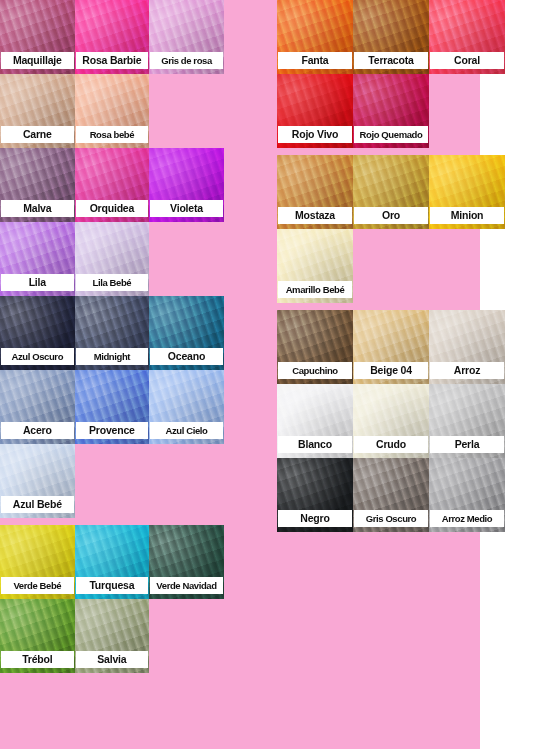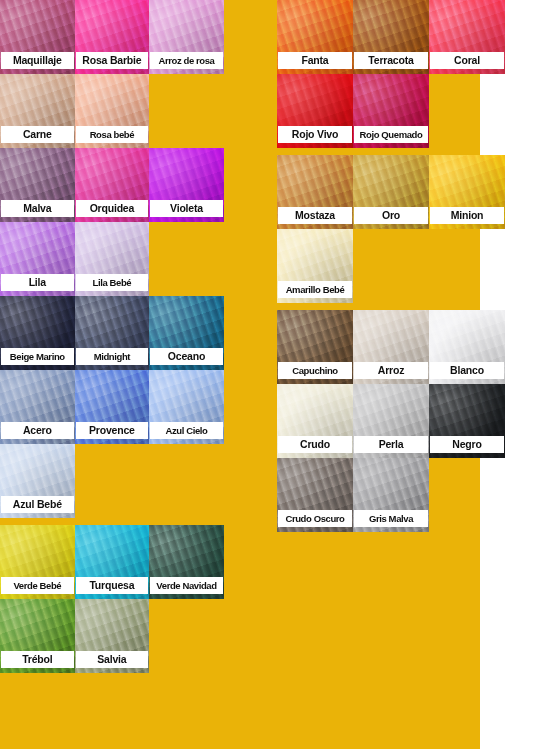--- a/index.html
+++ b/index.html
@@ -11,21 +11,21 @@
     width: 533px;
     height: 749px;
     position: relative;
     font-family: "Liberation Sans", sans-serif;
     overflow: hidden;
   }
   .page {
     position: relative;
     width: 480px;
     height: 749px;
-    background: #eab308;
+    background: #f9a8d4;
   }
 
   
   .col {
     position: absolute;
     top: 0;
   }
   .col-left  { left: 0px;   width: 224px; }
   .col-right { left: 277px; width: 228px; }
 
@@ -116,21 +116,21 @@
         <div class="tex" style="background-color: rgb(184, 81, 127);"></div>
         <div class="label">Maquillaje</div>
       </div>
       <div class="cell">
         <div class="tex" style="background-color: rgb(248, 52, 158);"></div>
         <div class="label">Rosa Barbie</div>
       </div>
 
       <div class="cell">
         <div class="tex" style="background-color: rgb(226, 162, 218);"></div>
-        <div class="label sm">Arroz de rosa</div>
+        <div class="label sm">Gris de rosa</div>
       </div>
       <div class="cell">
         <div class="tex" style="background-color: rgb(217, 179, 154);"></div>
         <div class="label">Carne</div>
       </div>
       <div class="cell">
         <div class="tex" style="background-color: rgb(244, 183, 156);"></div>
         <div class="label sm">Rosa bebé</div>
       </div>
     </div>
@@ -155,21 +155,21 @@
       </div>
       <div class="cell">
         <div class="tex" style="background-color: rgb(217, 200, 234);"></div>
         <div class="label sm">Lila Bebé</div>
       </div>
     </div>
 
     <div class="section">
       <div class="cell">
         <div class="tex" style="background-color: rgb(34, 38, 63);"></div>
-        <div class="label sm">Beige Marino</div>
+        <div class="label sm">Azul Oscuro</div>
       </div>
       <div class="cell">
         <div class="tex" style="background-color: rgb(65, 74, 102);"></div>
         <div class="label sm">Midnight</div>
       </div>
       <div class="cell">
         <div class="tex" style="background-color: rgb(27, 109, 146);"></div>
         <div class="label">Oceano</div>
       </div>
 
@@ -263,20 +263,24 @@
         <div class="label sm">Amarillo Bebé</div>
       </div>
     </div>
 
     <div class="section gap-before">
       <div class="cell">
         <div class="tex" style="background-color: rgb(116, 87, 58);"></div>
         <div class="label sm">Capuchino</div>
       </div>
       <div class="cell">
+        <div class="tex" style="background-color: rgb(227, 197, 141);"></div>
+        <div class="label">Beige 04</div>
+      </div>
+      <div class="cell">
         <div class="tex" style="background-color: rgb(222, 213, 203);"></div>
         <div class="label">Arroz</div>
       </div>
 
       <div class="cell">
         <div class="tex" style="background-color: rgb(243, 243, 245);"></div>
         <div class="label">Blanco</div>
       </div>
       <div class="cell">
         <div class="tex" style="background-color: rgb(242, 239, 221);"></div>
@@ -286,23 +290,23 @@
         <div class="tex" style="background-color: rgb(201, 201, 202);"></div>
         <div class="label">Perla</div>
       </div>
 
       <div class="cell">
         <div class="tex" style="background-color: rgb(29, 32, 35);"></div>
         <div class="label">Negro</div>
       </div>
       <div class="cell">
         <div class="tex" style="background-color: rgb(126, 116, 110);"></div>
-        <div class="label sm">Crudo Oscuro</div>
+        <div class="label sm">Gris Oscuro</div>
       </div>
       <div class="cell">
         <div class="tex" style="background-color: rgb(169, 169, 172);"></div>
-        <div class="label sm">Gris Malva</div>
+        <div class="label sm">Arroz Medio</div>
       </div>
     </div>
 
   </div>
 
 </div>
 
 </body></html>

